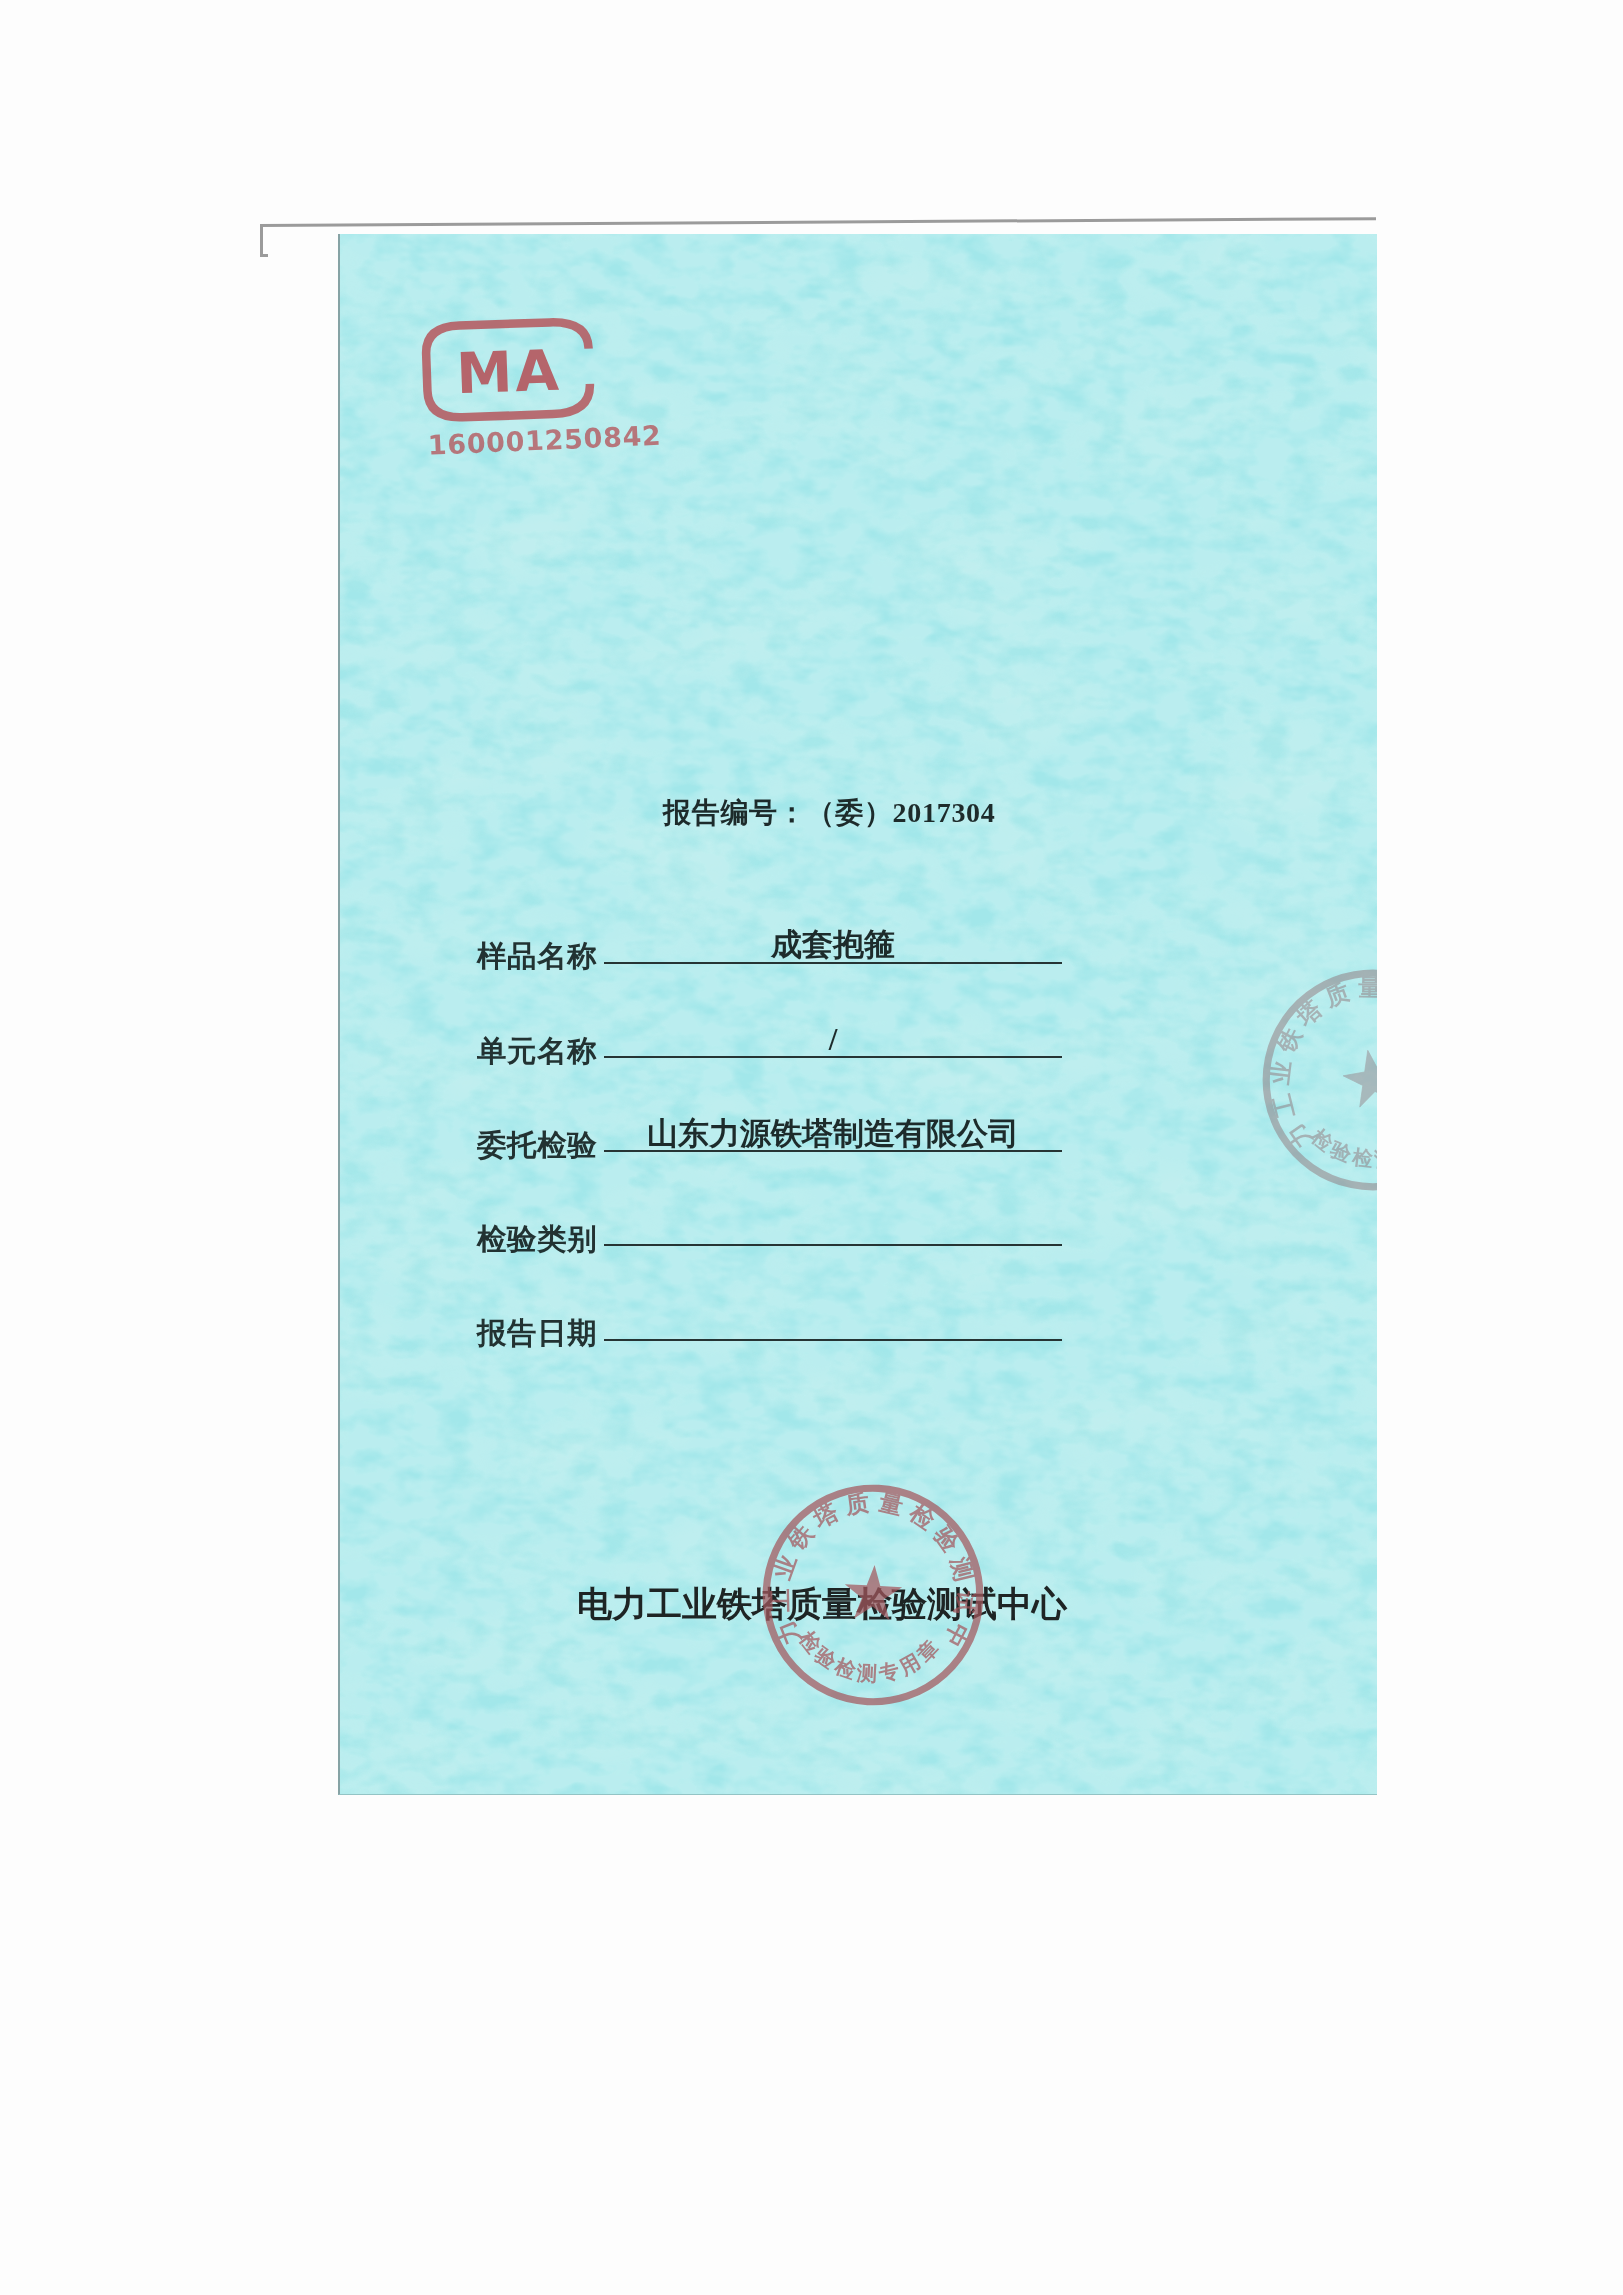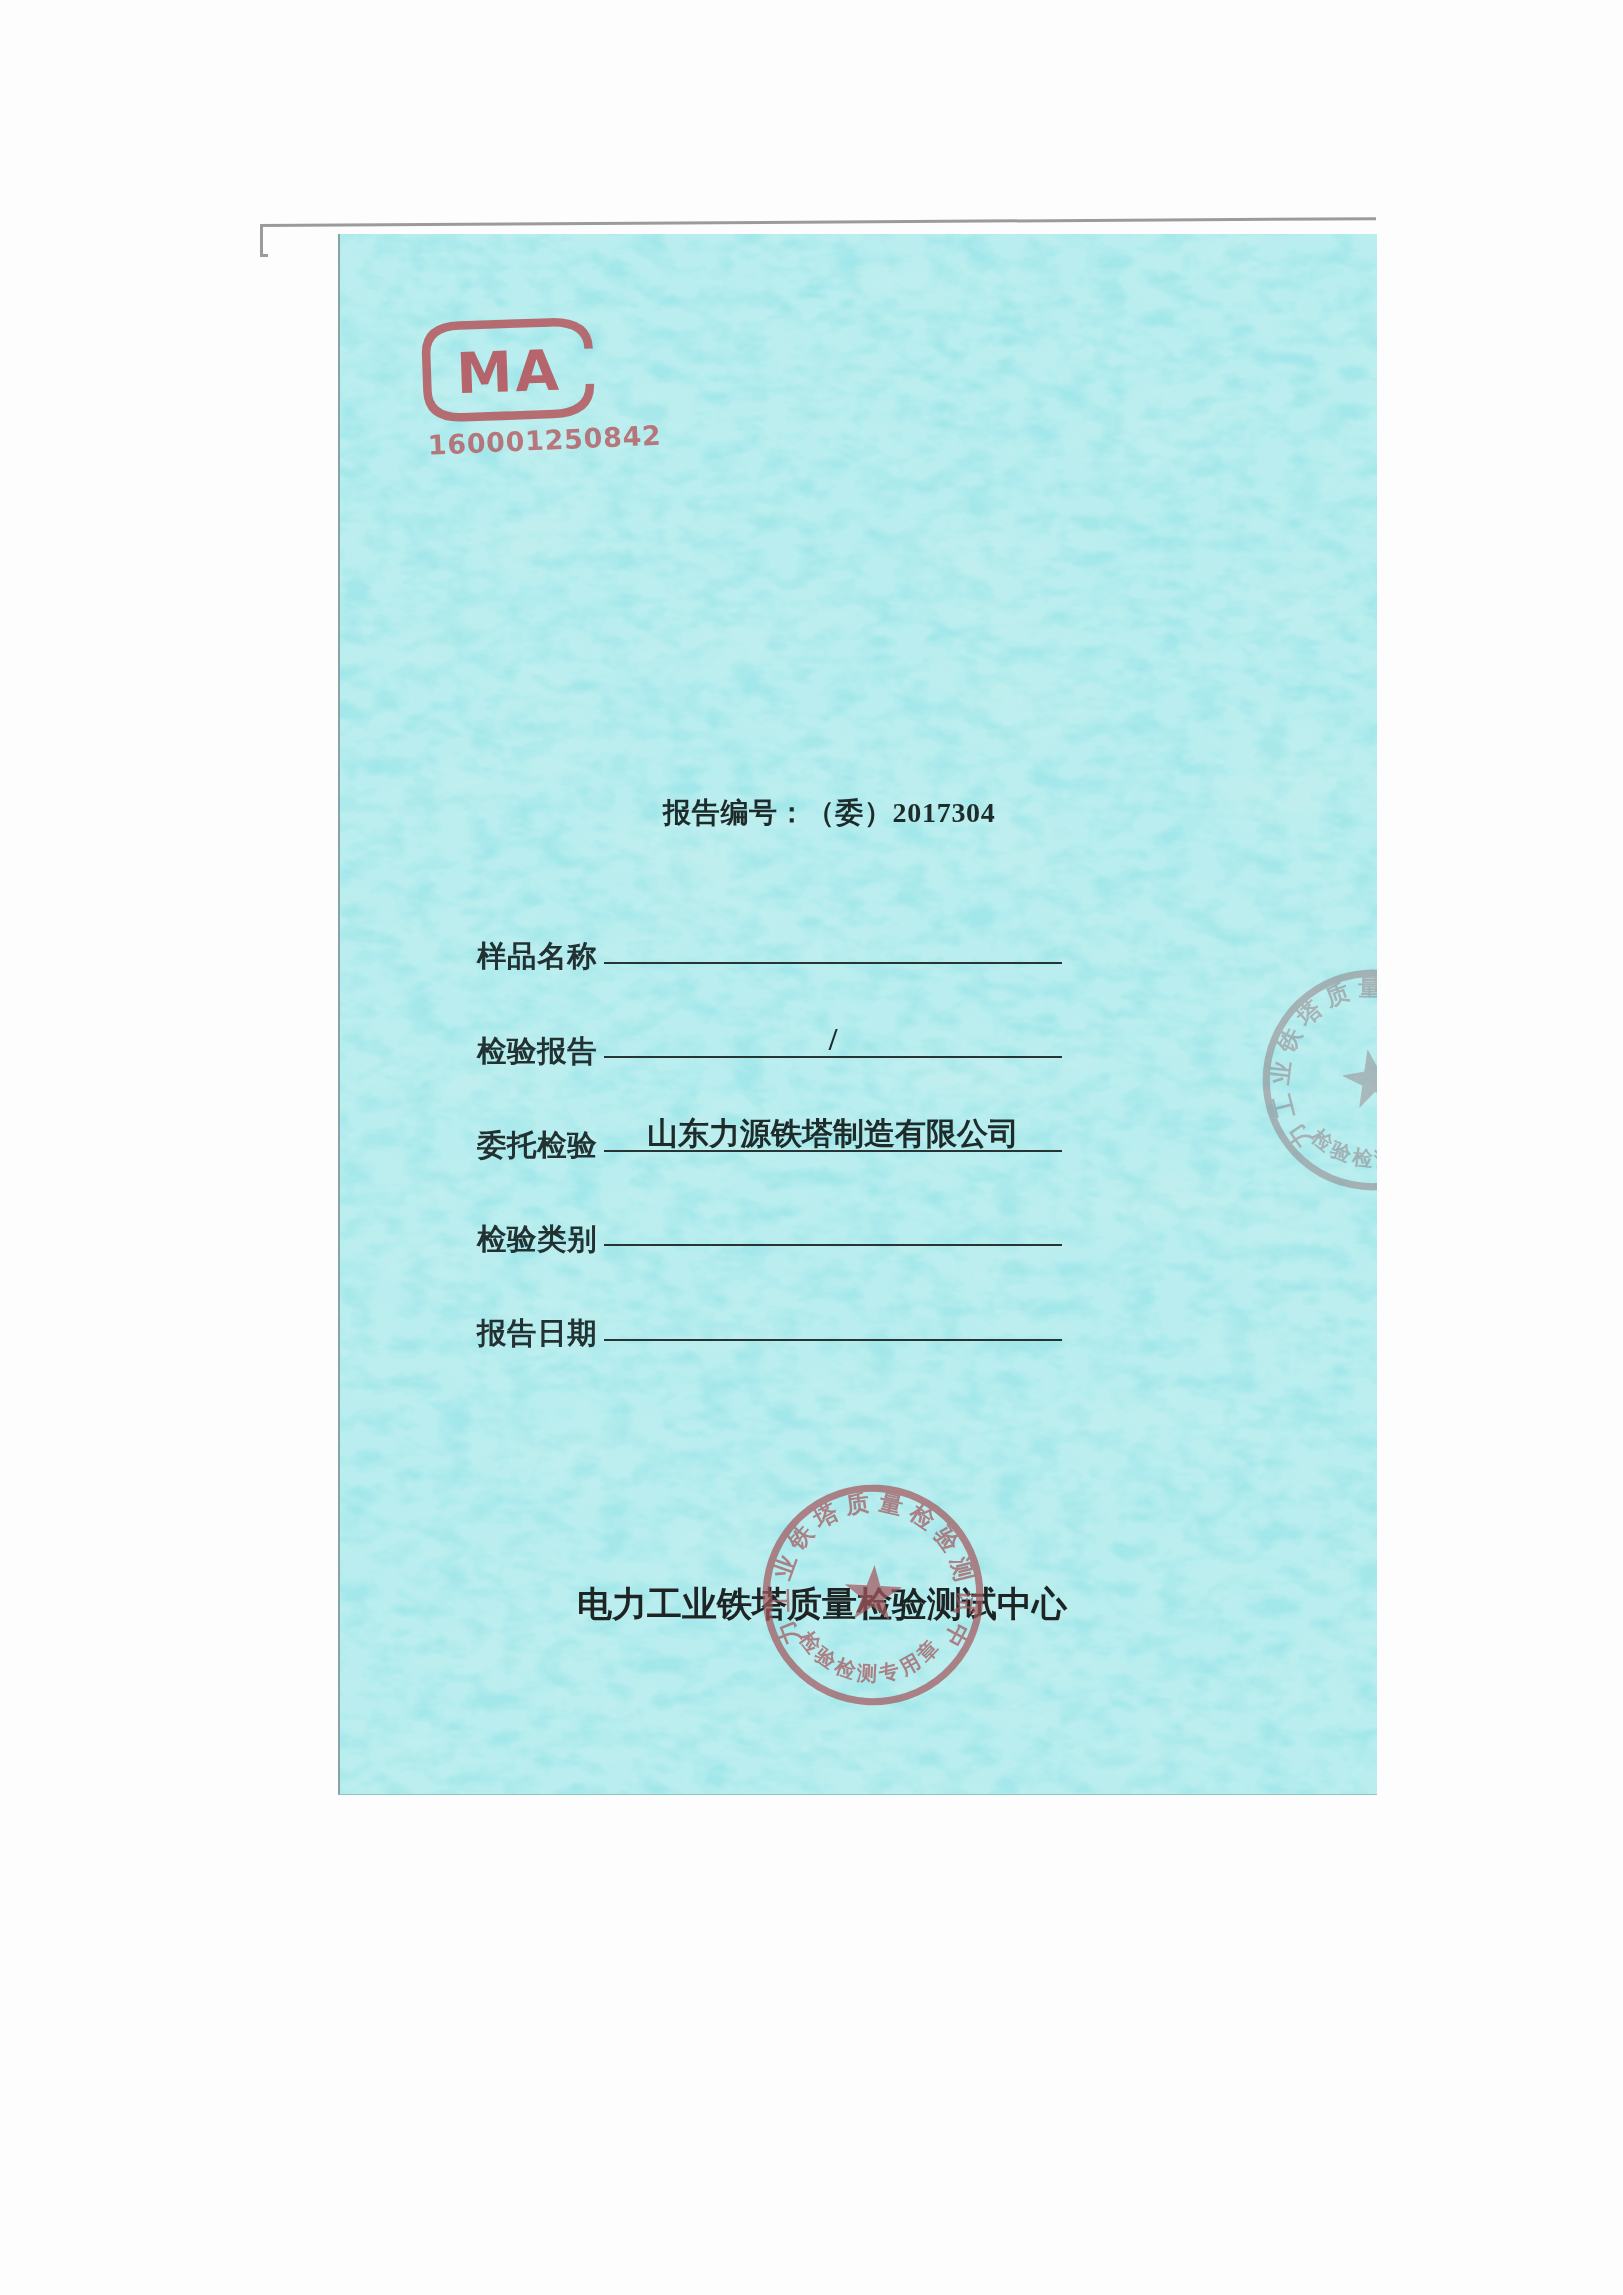--- a/index.html
+++ b/index.html
@@ -116,23 +116,24 @@
         <path class="cma-outline" d="M 258 52 Q 258 10 200 10 L 62 10 Q 10 10 10 52 L 10 108 Q 10 150 62 150 L 200 150 Q 258 150 258 106"></path>
         <text class="cma-letters" x="135" y="113" text-anchor="middle">MA</text>
       </svg>
       <div class="cma-number">160001250842</div>
     </div>
 
 
     <div class="report-no" style="left:323px;top:560px;">报告编号：（委）2017304</div>
 
     <div class="field-label" style="left:137px;top:703px;">样品名称</div>
+    <div class="field-value" style="left:264px;top:694px;">成套抱箍</div>
     <div class="field-line" style="left:264px;top:728px;"></div>
 
-    <div class="field-label" style="left:137px;top:798px;">检验报告</div>
+    <div class="field-label" style="left:137px;top:798px;">单元名称</div>
     <div class="field-value" style="left:264px;top:789px;">/</div>
     <div class="field-line" style="left:264px;top:822px;"></div>
 
     <div class="field-label" style="left:137px;top:892px;">委托检验</div>
     <div class="field-value" style="left:264px;top:883px;">山东力源铁塔制造有限公司</div>
     <div class="field-line" style="left:264px;top:916px;"></div>
 
     <div class="field-label" style="left:137px;top:986px;">检验类别</div>
     <div class="field-line" style="left:264px;top:1010px;"></div>
 

